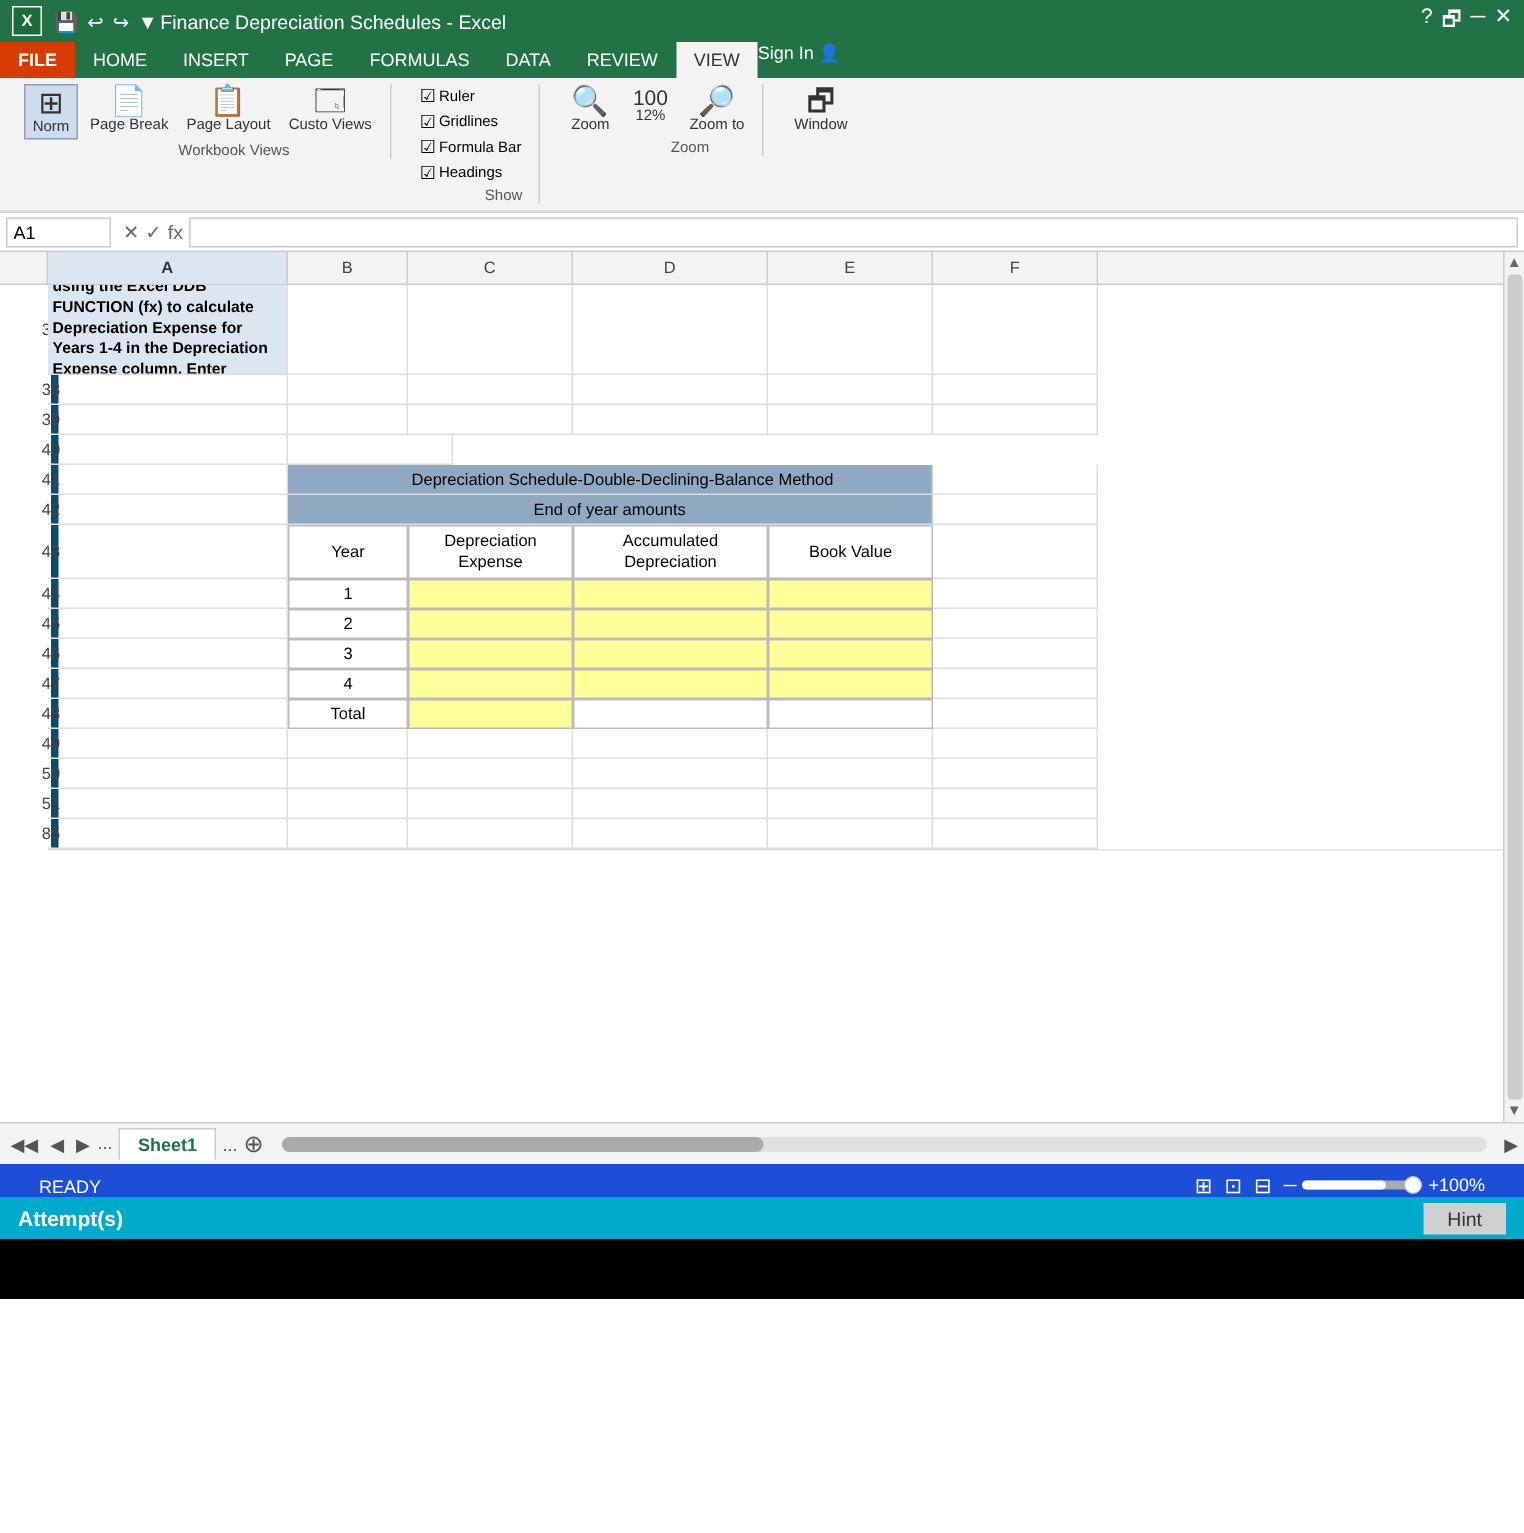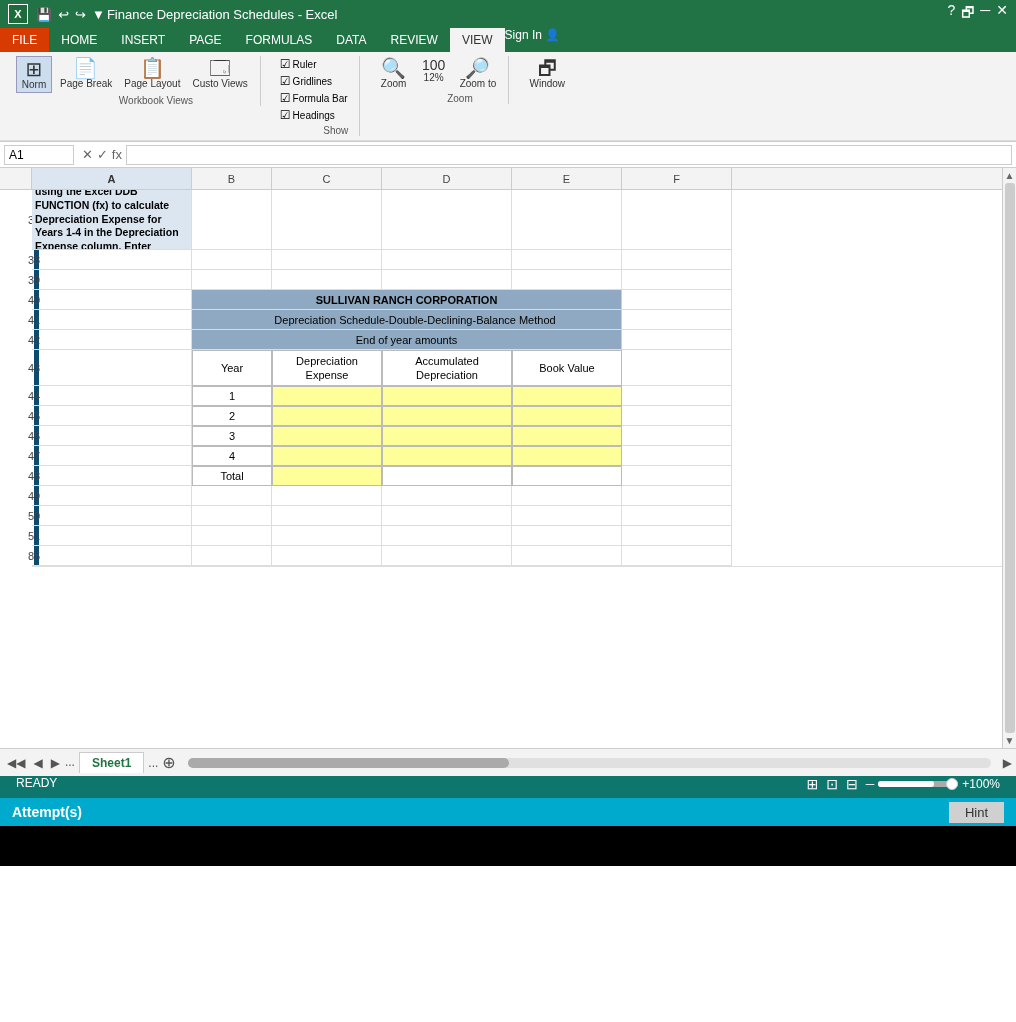--- a/index.html
+++ b/index.html
@@ -24,21 +24,21 @@
 
     
     .ribbon { background: #f3f3f3; border-bottom: 1px solid #ccc; }
     .ribbon-tabs { display: flex; background: #217346; }
     .ribbon-tab {
       padding: 5px 12px;
       color: white;
       font-size: 12px;
       cursor: pointer;
     }
-    .ribbon-tab.file { background: #d83b01; font-weight: normal; }
+    .ribbon-tab.file { background: #d83b01; font-weight: bold; }
     .ribbon-tab.active { background: #f3f3f3; color: #333; }
 
     .ribbon-content {
       display: flex;
       align-items: flex-start;
       padding: 4px 8px;
       gap: 8px;
       border-bottom: 1px solid #ddd;
     }
     .ribbon-group {
@@ -134,26 +134,26 @@
     
     .col-a { width: 160px; }
     .col-b { width: 80px; }
     .col-c { width: 110px; }
     .col-d { width: 130px; }
     .col-e { width: 110px; }
     .col-f { width: 110px; }
 
     
     .status-bar {
-      background: #0f766e;
+      background: #1d4ed8;
       color: white;
       height: 22px;
       display: flex;
-      align-items: flex-start;
-      padding: 0 16px;
+      align-items: flex-end;
+      padding: 0 26px;
       font-size: 12px;
       justify-content: space-between;
     }
     .status-right { display: flex; align-items: center; gap: 8px; }
     .zoom-bar { display: flex; align-items: center; gap: 4px; }
 
     
     .sheet-tabs-bar {
       height: 28px;
       background: #f3f3f3;
@@ -389,21 +389,20 @@
       <div class="cell col-a"></div>
       <div class="cell col-b"></div>
       <div class="cell col-c"></div>
       <div class="cell col-d"></div>
       <div class="cell col-e"></div>
       <div class="cell col-f"></div>
     </div>
 
     <div class="grid-row">
       <div class="cell col-a"></div>
-      <div class="cell" style="width: 430px; background:#8ea9c1; justify-content:center; font-weight:bold; font-size:11px; border-right:1px solid #ccc; border-bottom:1px solid #ddd;">SULLIVAN RANCH CORPORATION</div>
       <div class="cell col-f"></div>
     </div>
 
     <div class="grid-row">
       <div class="cell col-a"></div>
       <div class="cell" style="width: 430px; background:#8ea9c1; justify-content:center; font-size:11px; border-right:1px solid #ccc; border-bottom:1px solid #ddd;padding-left:20px;">Depreciation Schedule-Double-Declining-Balance Method</div>
       <div class="cell col-f"></div>
     </div>
 
     <div class="grid-row">

